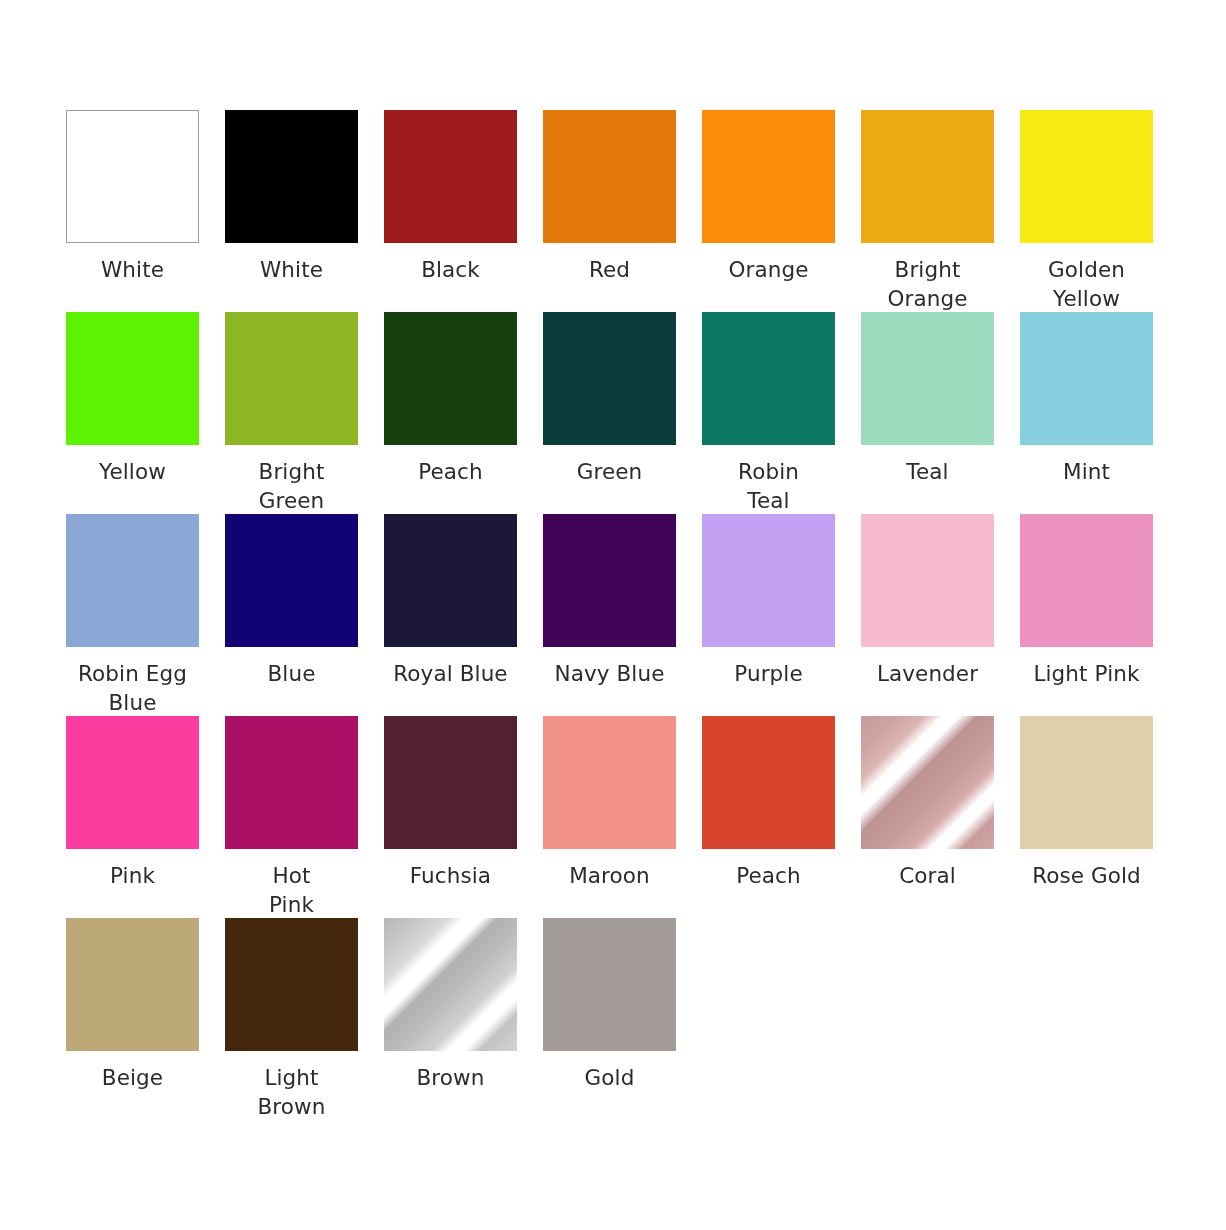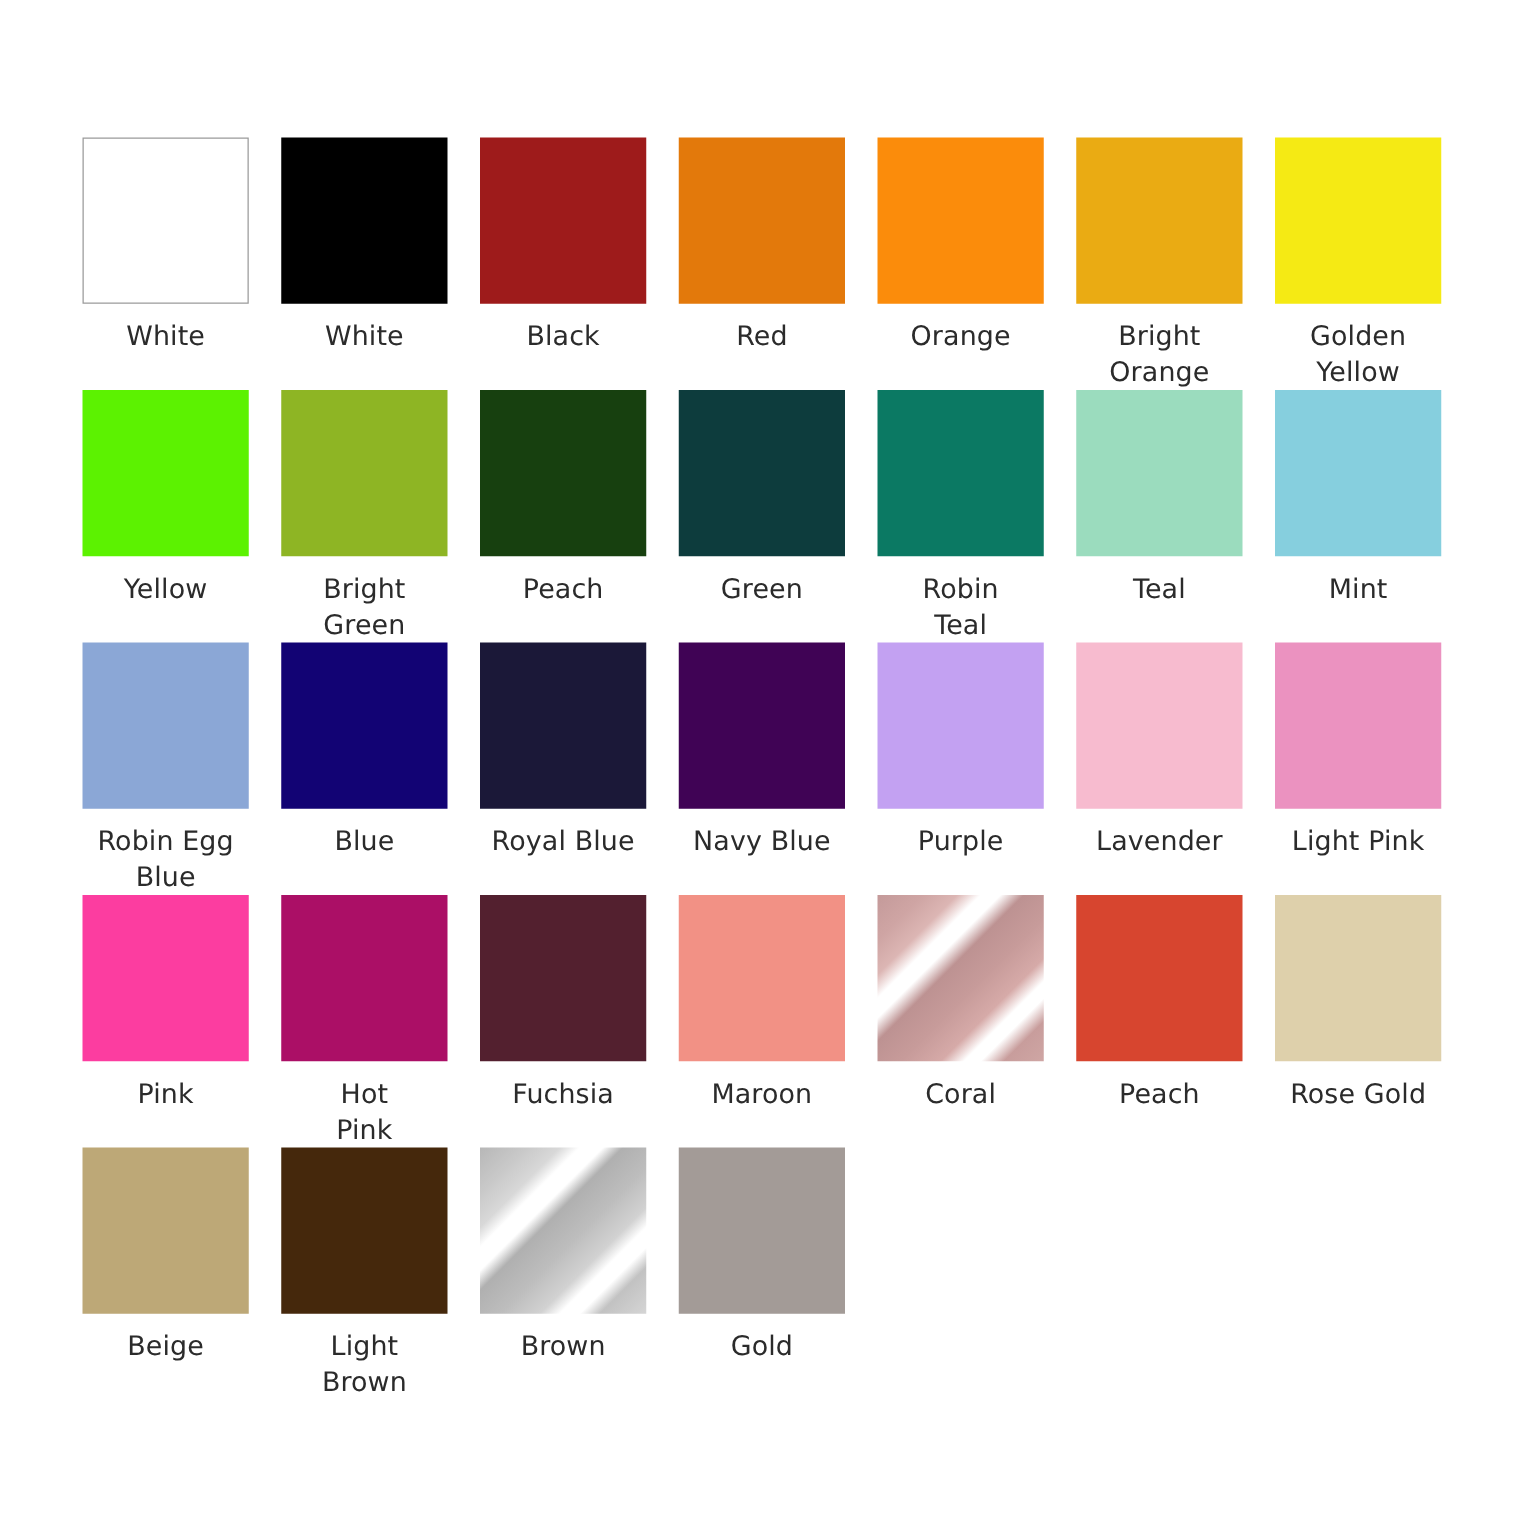--- a/index.html
+++ b/index.html
@@ -165,26 +165,26 @@
     </div>
     <div class="swatch-cell">
       <div class="swatch-chip" title="Fuchsia" style="background: rgb(83, 32, 47);"></div>
       <span class="swatch-label">Fuchsia</span>
     </div>
     <div class="swatch-cell">
       <div class="swatch-chip" title="Maroon" style="background: rgb(242, 145, 133);"></div>
       <span class="swatch-label">Maroon</span>
     </div>
     <div class="swatch-cell">
+      <div class="swatch-chip" title="Peach" style="background: rgb(215, 69, 47);"></div>
+      <span class="swatch-label">Peach</span>
+    </div>
+    <div class="swatch-cell">
       <div class="swatch-chip" title="Coral" style="background: linear-gradient(135deg, rgb(196, 154, 154) 0%, rgb(207, 165, 164) 14%, rgb(220, 182, 180) 24%, rgb(255, 255, 255) 31%, rgb(255, 255, 255) 37%, rgb(189, 146, 146) 44%, rgb(199, 155, 154) 57%, rgb(214, 170, 168) 69%, rgb(255, 255, 255) 76%, rgb(255, 255, 255) 81%, rgb(200, 157, 156) 88%, rgb(207, 166, 164) 100%);"></div>
       <span class="swatch-label">Coral</span>
-    </div>
-    <div class="swatch-cell">
-      <div class="swatch-chip" title="Peach" style="background: rgb(215, 69, 47);"></div>
-      <span class="swatch-label">Peach</span>
     </div>
     <div class="swatch-cell">
       <div class="swatch-chip" title="Rose Gold" style="background: rgb(222, 208, 171);"></div>
       <span class="swatch-label">Rose Gold</span>
     </div>
     <div class="swatch-cell">
       <div class="swatch-chip" title="Beige" style="background: rgb(189, 168, 119);"></div>
       <span class="swatch-label">Beige</span>
     </div>
     <div class="swatch-cell">

